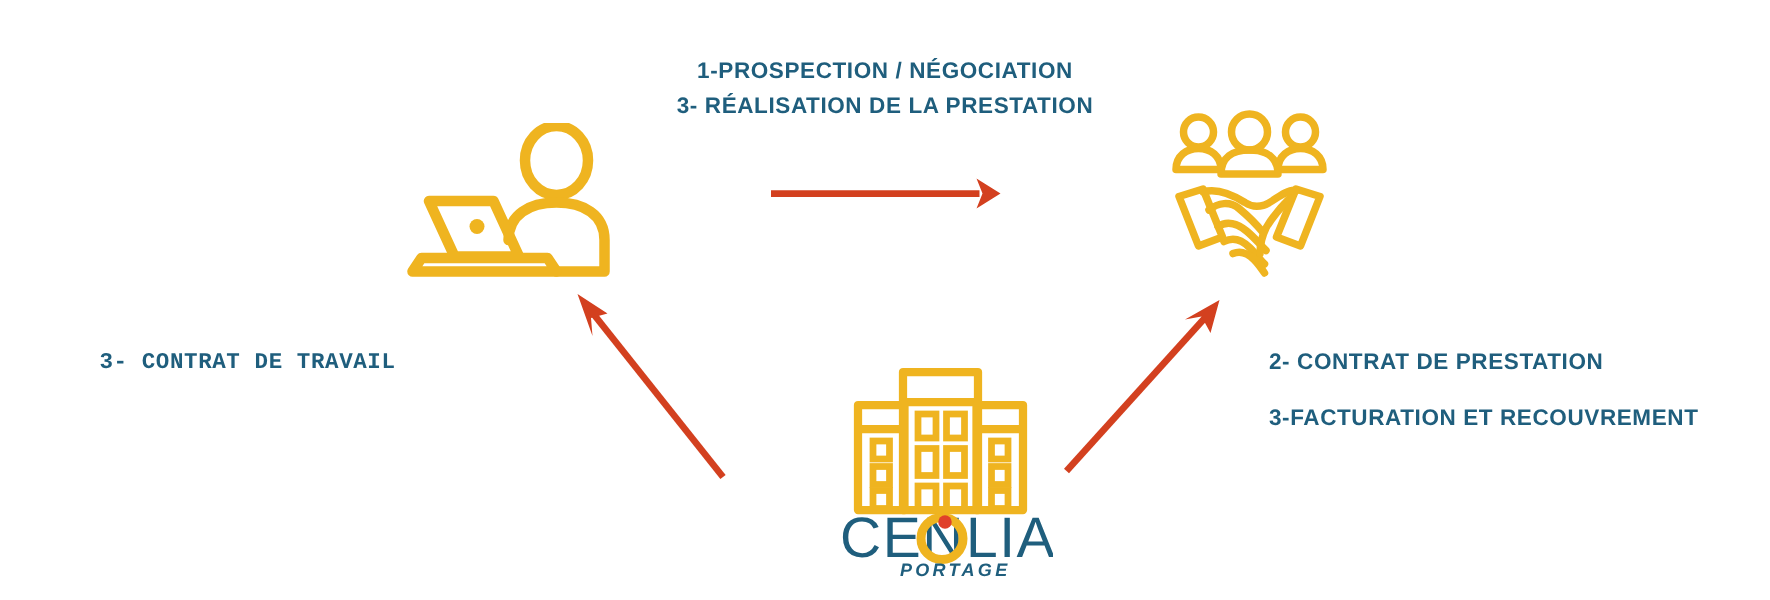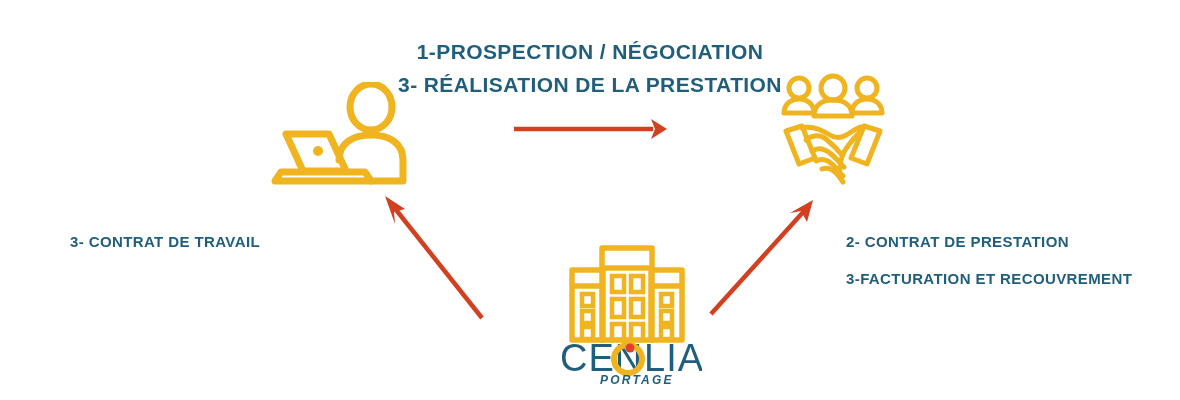--- a/index.html
+++ b/index.html
@@ -28,30 +28,30 @@
   }
   .label-line { display: block; }
 
   
   #top-labels {
     left: 0;
     top: 36px;
     width: 1180px;
     text-align: center;
   }
-  #top-labels .label-line { font-size: 21px; }
+  #top-labels .label-line { font-size: 15px; }
 
   
   #left-labels {
     left: 0;
     top: 230px;
     width: 330px;
     text-align: center;
   }
-  #left-labels .label-line:nth-child(1) { margin-bottom: 14px; }
+  #left-labels .label-line:nth-child(1) { margin-bottom: 14px; font-family: Liberation Mono, monospace; }
 
   
   #right-labels {
     right: 4px;
     top: 230px;
     width: 330px;
     text-align: left;
   }
   #right-labels .label-line:nth-child(1) { margin-bottom: 14px; }
 

